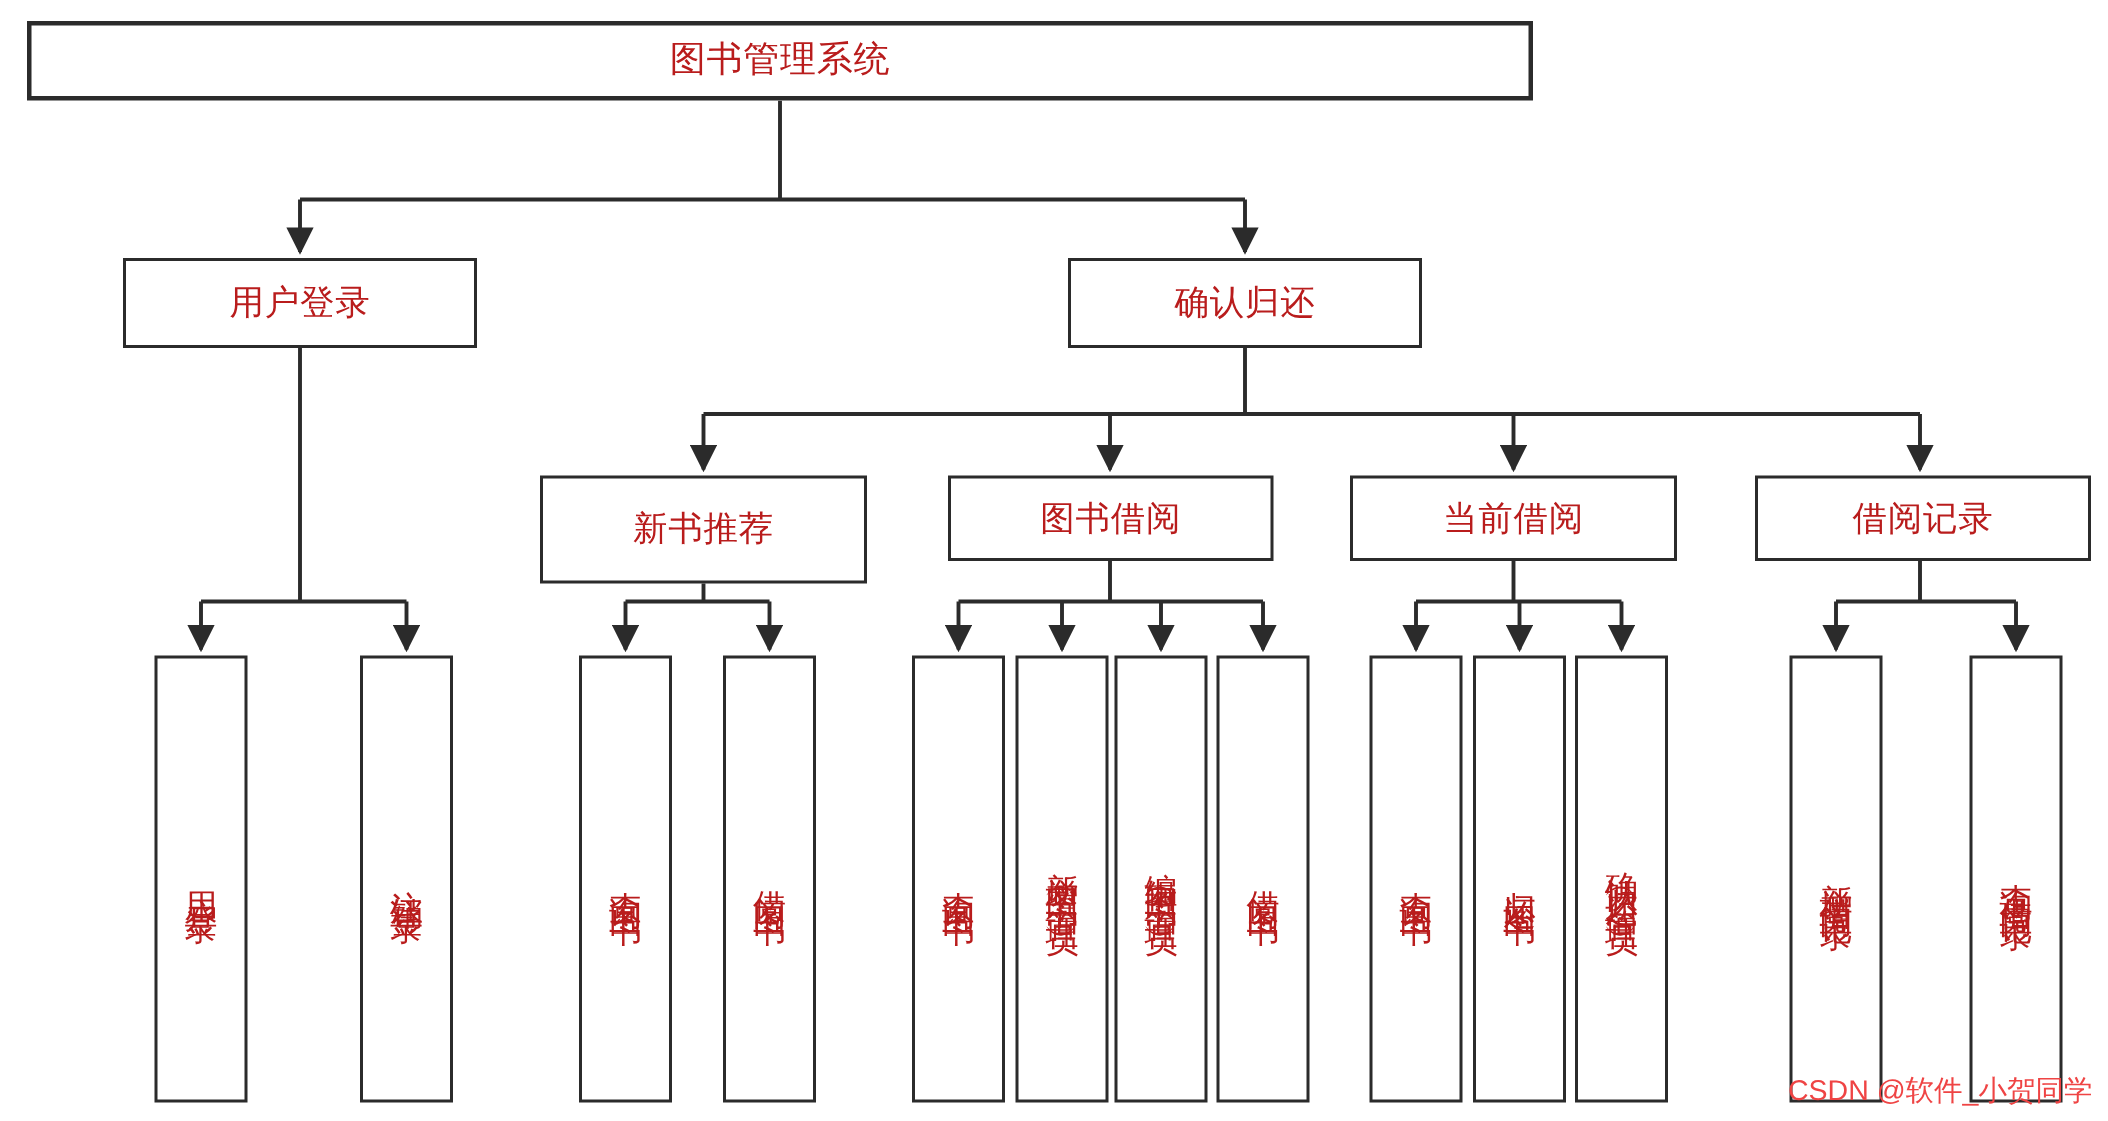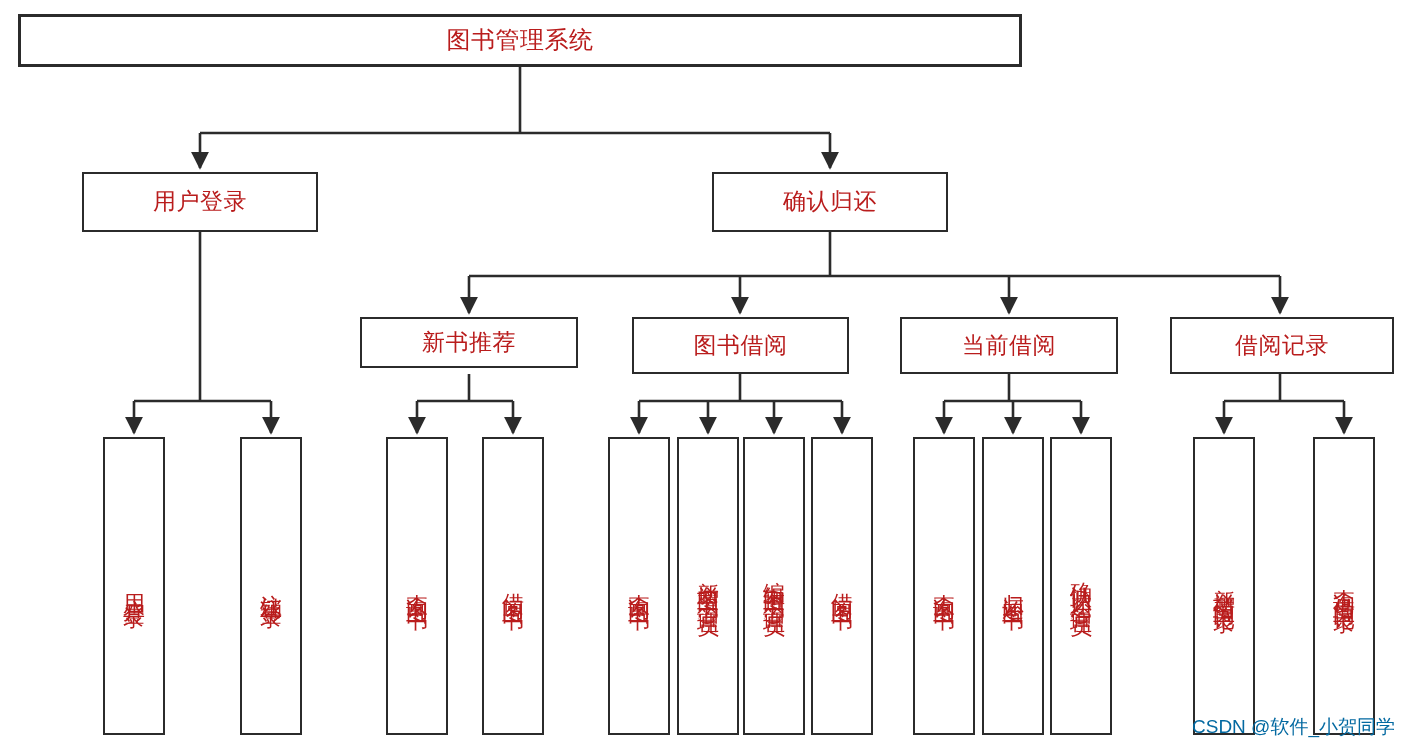--- a/index.html
+++ b/index.html
@@ -63,21 +63,21 @@
     text-orientation: upright;
     font-size: 22px;
     line-height: 1.0;
     letter-spacing: 5px;
     max-height: 100%;
     white-space: nowrap;
   }
   .watermark {
     position: absolute;
     font-size: 19px;
-    color: #0369a1;
+    color: #ef4444;
     white-space: nowrap;
     user-select: none;
   }
 </style>
 </head>
 <body>
 
 <div id="canvas">
 
   <svg id="edges" viewBox="0 0 1405 747" width="1405" height="747" xmlns="http://www.w3.org/2000/svg">
@@ -134,21 +134,21 @@
     <span class="node-label">图书管理系统</span>
   </div>
 
   <div class="node h" id="node-l1-0" style="left: 82px; top: 172px; width: 236px; height: 60px;">
     <span class="node-label">用户登录</span>
   </div>
   <div class="node h" id="node-l1-1" style="left: 712px; top: 172px; width: 236px; height: 60px;">
     <span class="node-label">确认归还</span>
   </div>
 
-  <div class="node h" id="node-l2-0" style="left: 360px; top: 317px; width: 218px; height: 51px;">
+  <div class="node h" id="node-l2-0" style="left: 360px; top: 317px; width: 218px; height: 72px;">
     <span class="node-label">新书推荐</span>
   </div>
   <div class="node h" id="node-l2-1" style="left: 632px; top: 317px; width: 217px; height: 57px;">
     <span class="node-label">图书借阅</span>
   </div>
   <div class="node h" id="node-l2-2" style="left: 900px; top: 317px; width: 218px; height: 57px;">
     <span class="node-label">当前借阅</span>
   </div>
   <div class="node h" id="node-l2-3" style="left: 1170px; top: 317px; width: 224px; height: 57px;">
     <span class="node-label">借阅记录</span>

